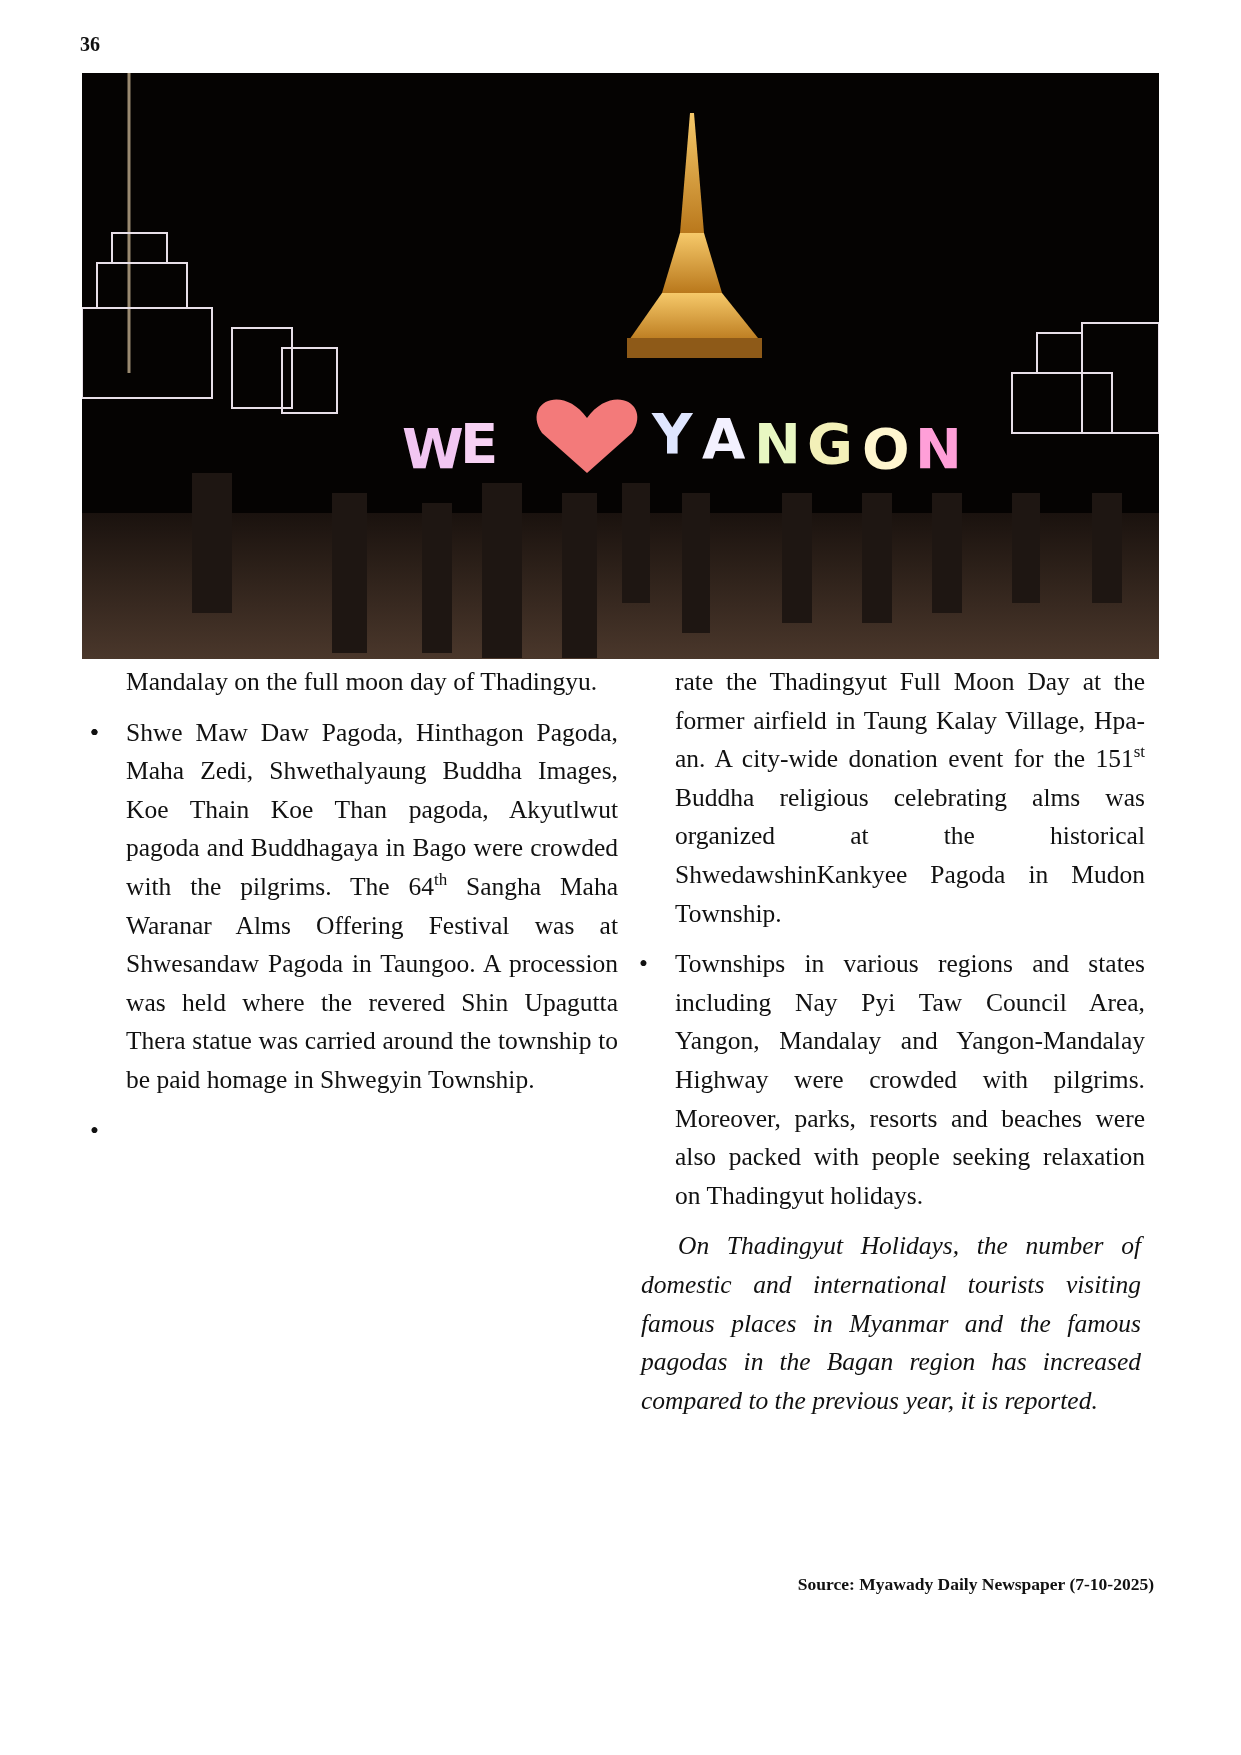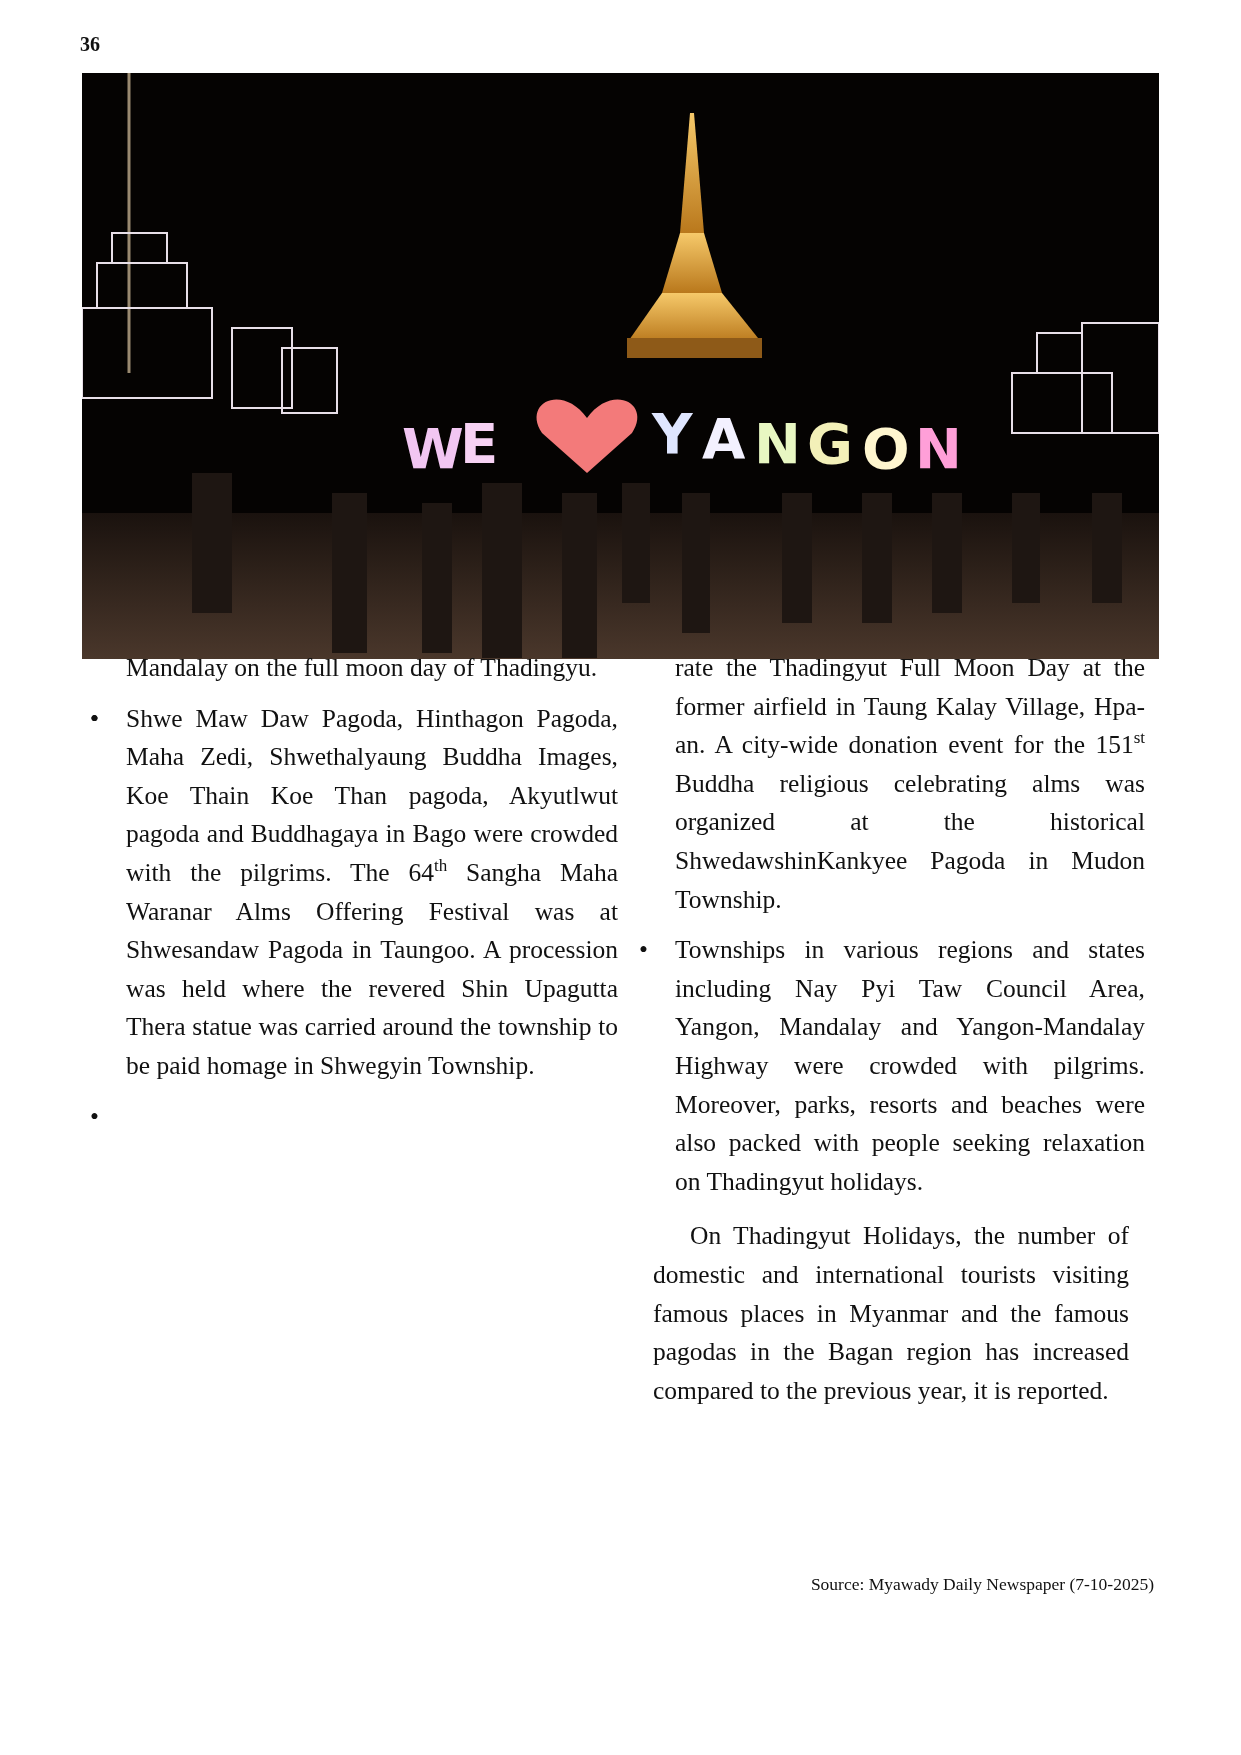--- a/index.html
+++ b/index.html
@@ -2,30 +2,30 @@
 <html><head>
 <meta charset="utf-8">
 <style>
   html, body { margin: 0; padding: 0; background: #ffffff; }
   body { width: 1241px; height: 1755px; position: relative; overflow: hidden;
          font-family: "Liberation Serif", "DejaVu Serif", serif; color: #111; }
   .page-number { position: absolute; left: 80px; top: 33px; font-weight: bold; font-size: 20px; }
   .photo { position: absolute; left: 82px; top: 73px; width: 1077px; height: 586px; overflow: hidden;
            background: #050302; }
   .photo svg { width: 100%; height: 100%; display: block; }
-  .col { position: absolute; top: 649px; width: 530px; font-size: 25.5px; line-height: 38.6px; }
+  .col { position: absolute; top: 663px; width: 530px; font-size: 25.5px; line-height: 38.6px; }
   .col-left { left: 88px; }
   .col-right { left: 637px; width: 508px; }
   .para { text-align: justify; margin: 0 0 12px 0; }
   .indent-block { padding-left: 38px; }
   .bullet-item { position: relative; padding-left: 38px; text-align: justify; margin: 0 0 12px 0; }
   .bullet { position: absolute; left: 2px; top: 0; }
-  .lead-para { text-indent: 37px; text-align: justify; margin: 16px; }
+  .lead-para { text-indent: 37px; text-align: justify; margin: 4px; font-style: italic; }
   sup { font-size: 17px; line-height: 0; vertical-align: 10px; }
-  .source { position: absolute; right: 87px; top: 1574px; font-weight: normal; font-size: 17.5px; }
+  .source { position: absolute; right: 87px; top: 1574px; font-weight: bold; font-size: 17.5px; }
 </style>
 </head>
 <body>
 
 <div class="page-number">36</div>
 
 <div class="photo">
   <svg viewBox="0 0 1077 586" preserveAspectRatio="none">
     <defs>
       <linearGradient id="gold" x1="0" x2="0" y1="0" y2="1">

